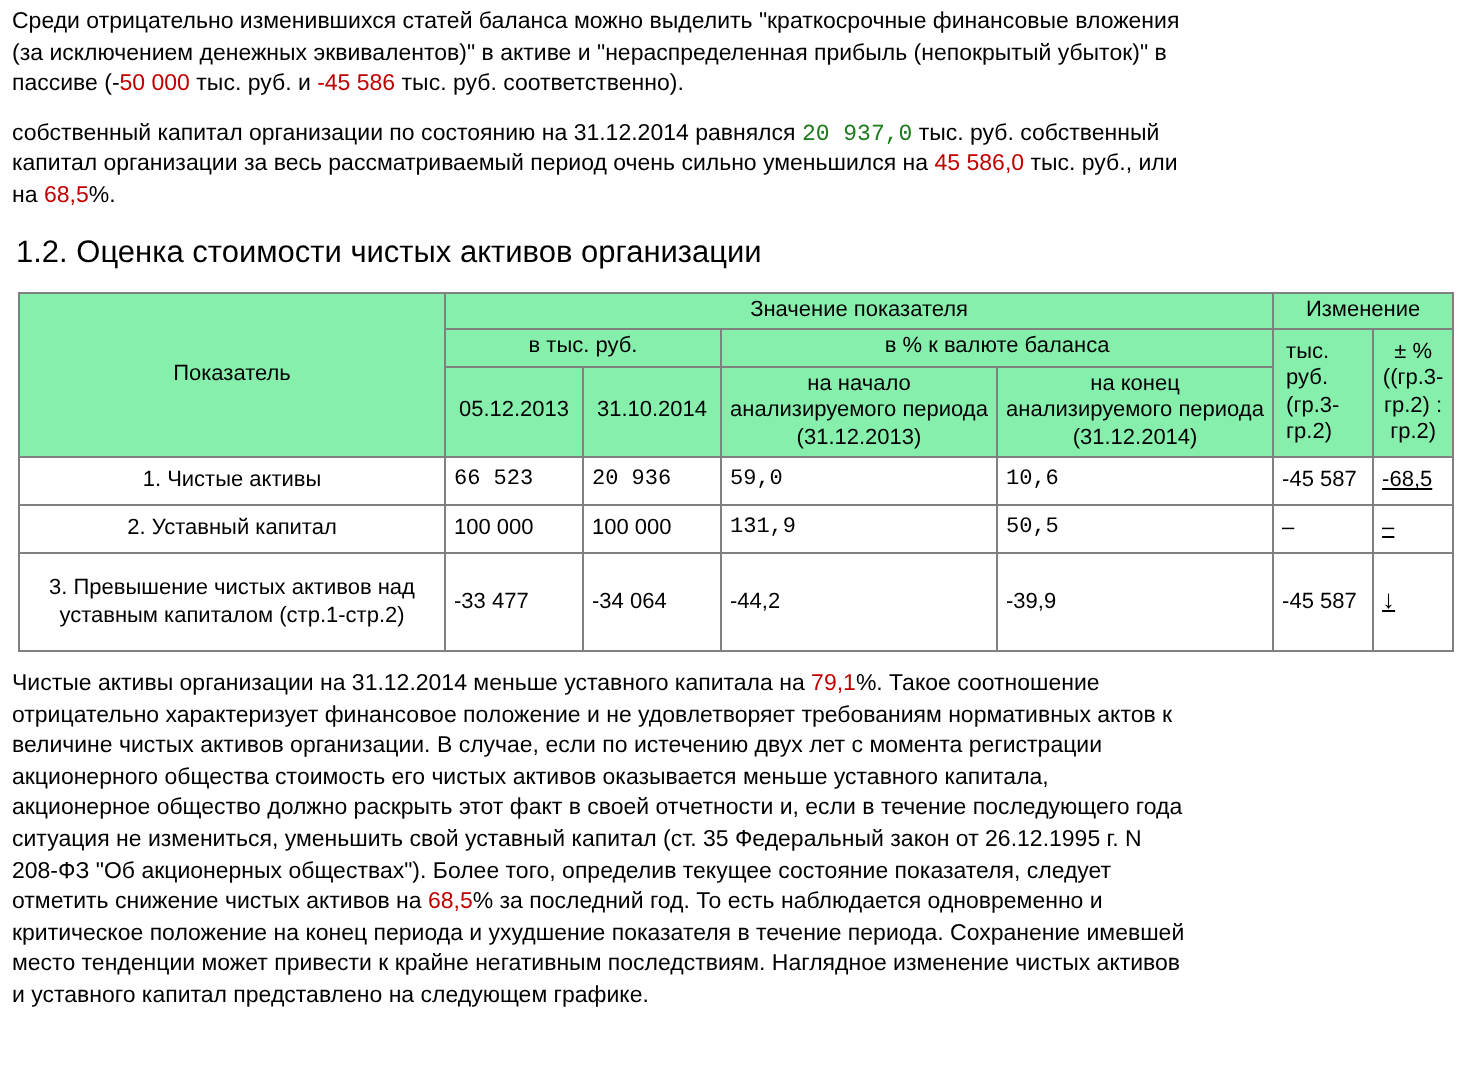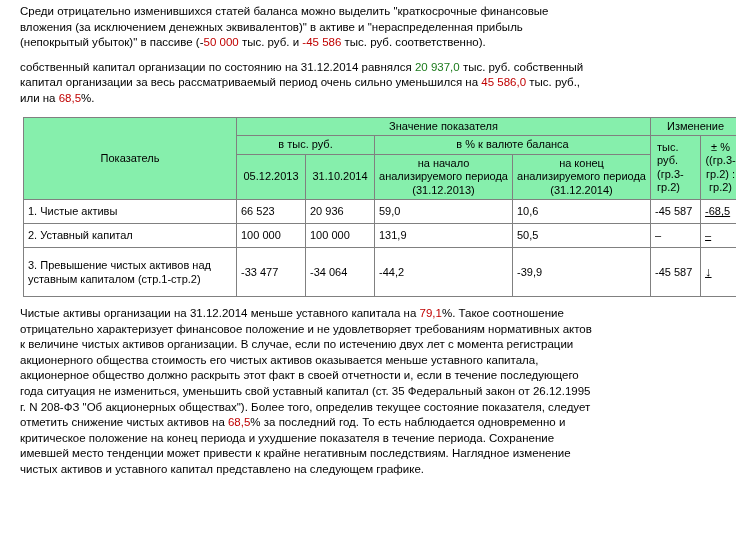--- a/index.html
+++ b/index.html
@@ -14,36 +14,36 @@
     overflow: hidden;
     font-family: "Liberation Sans", "DejaVu Sans", sans-serif;
     color: #000000;
     -webkit-font-smoothing: none;
   }
 
   .page {
     width: 599px;
     height: 536px;
     box-sizing: border-box;
-    padding: 4px 6px 0 20px;
+    padding: 4px 6px 0 6px;
     position: relative;
   }
 
   
   .para {
     font-size: 11.5px;
     line-height: 15.6px;
     text-align: left;
     margin: 0 0 10px 0;
     color: #000;
   }
   .para.tight { margin-bottom: 9px; }
 
   .neg  { color: #c00000; }
-  .pos  { color: #1c7a1c; }
+  .pos  { color: #1c7a1c; font-family: Liberation Mono, monospace; }
 
   
   .heading {
     font-size: 15.5px;
     line-height: 20px;
     font-weight: 400;
     margin: 6px 0 9px 2px;
     color: #000;
   }
 
@@ -72,21 +72,21 @@
   }
   table.nav thead th.hdr-left {
     text-align: left;
     padding-left: 6px;
   }
   table.nav tbody td {
     background: #ffffff;
     line-height: 14.5px;
   }
   td.lbl {
-    text-align: left;
+    text-align: center;
     padding-left: 5px;
   }
   td.num {
     text-align: left;
     padding-left: 6px;
     white-space: nowrap;
   }
   td.sym {
     text-align: left;
     padding-left: 6px;
@@ -108,20 +108,21 @@
 </style>
 </head>
 <body>
 
 <div class="page">
 
   <p class="para tight"><span>Среди отрицательно изменившихся статей баланса можно выделить "краткосрочные финансовые вложения (за исключением денежных эквивалентов)" в активе и "нераспределенная прибыль (непокрытый убыток)" в пассиве (-</span><span class="neg">50 000</span><span> тыс. руб. и </span><span class="neg">-45 586</span><span> тыс. руб. соответственно).</span></p>
 
   <p class="para"><span>собственный капитал организации по состоянию на 31.12.2014 равнялся </span><span class="pos">20 937,0</span><span> тыс. руб. собственный капитал организации за весь рассматриваемый период очень сильно уменьшился на </span><span class="neg">45 586,0</span><span> тыс. руб., или на </span><span class="neg">68,5</span><span>%.</span></p>
 
+  <h2 class="heading">1.2. Оценка стоимости чистых активов организации</h2>
 
   <div class="tbl-wrap">
     <table class="nav">
       <colgroup>
         <col class="c-ind">
           <col class="c-y1">
           <col class="c-y2">
         <col class="c-p1">
           <col class="c-p2">
           <col class="c-chg1">

